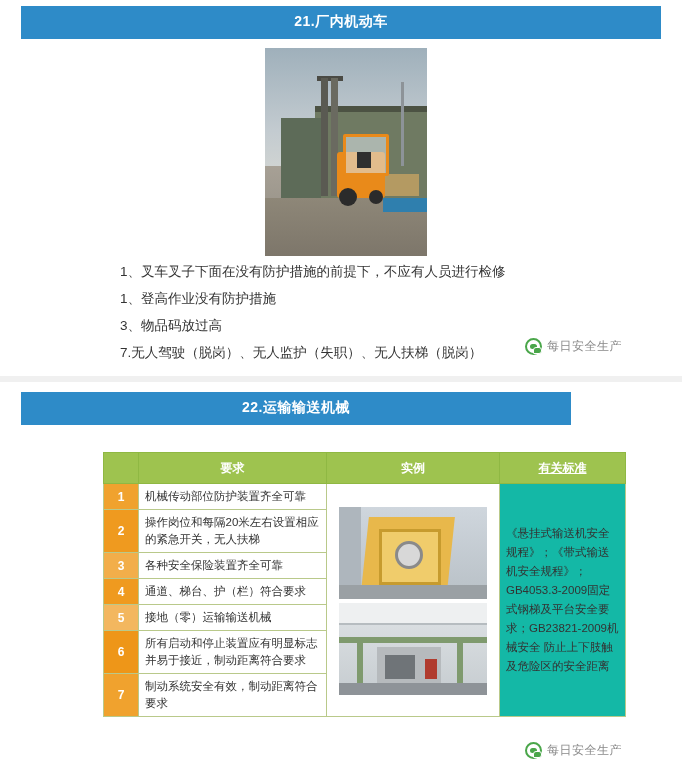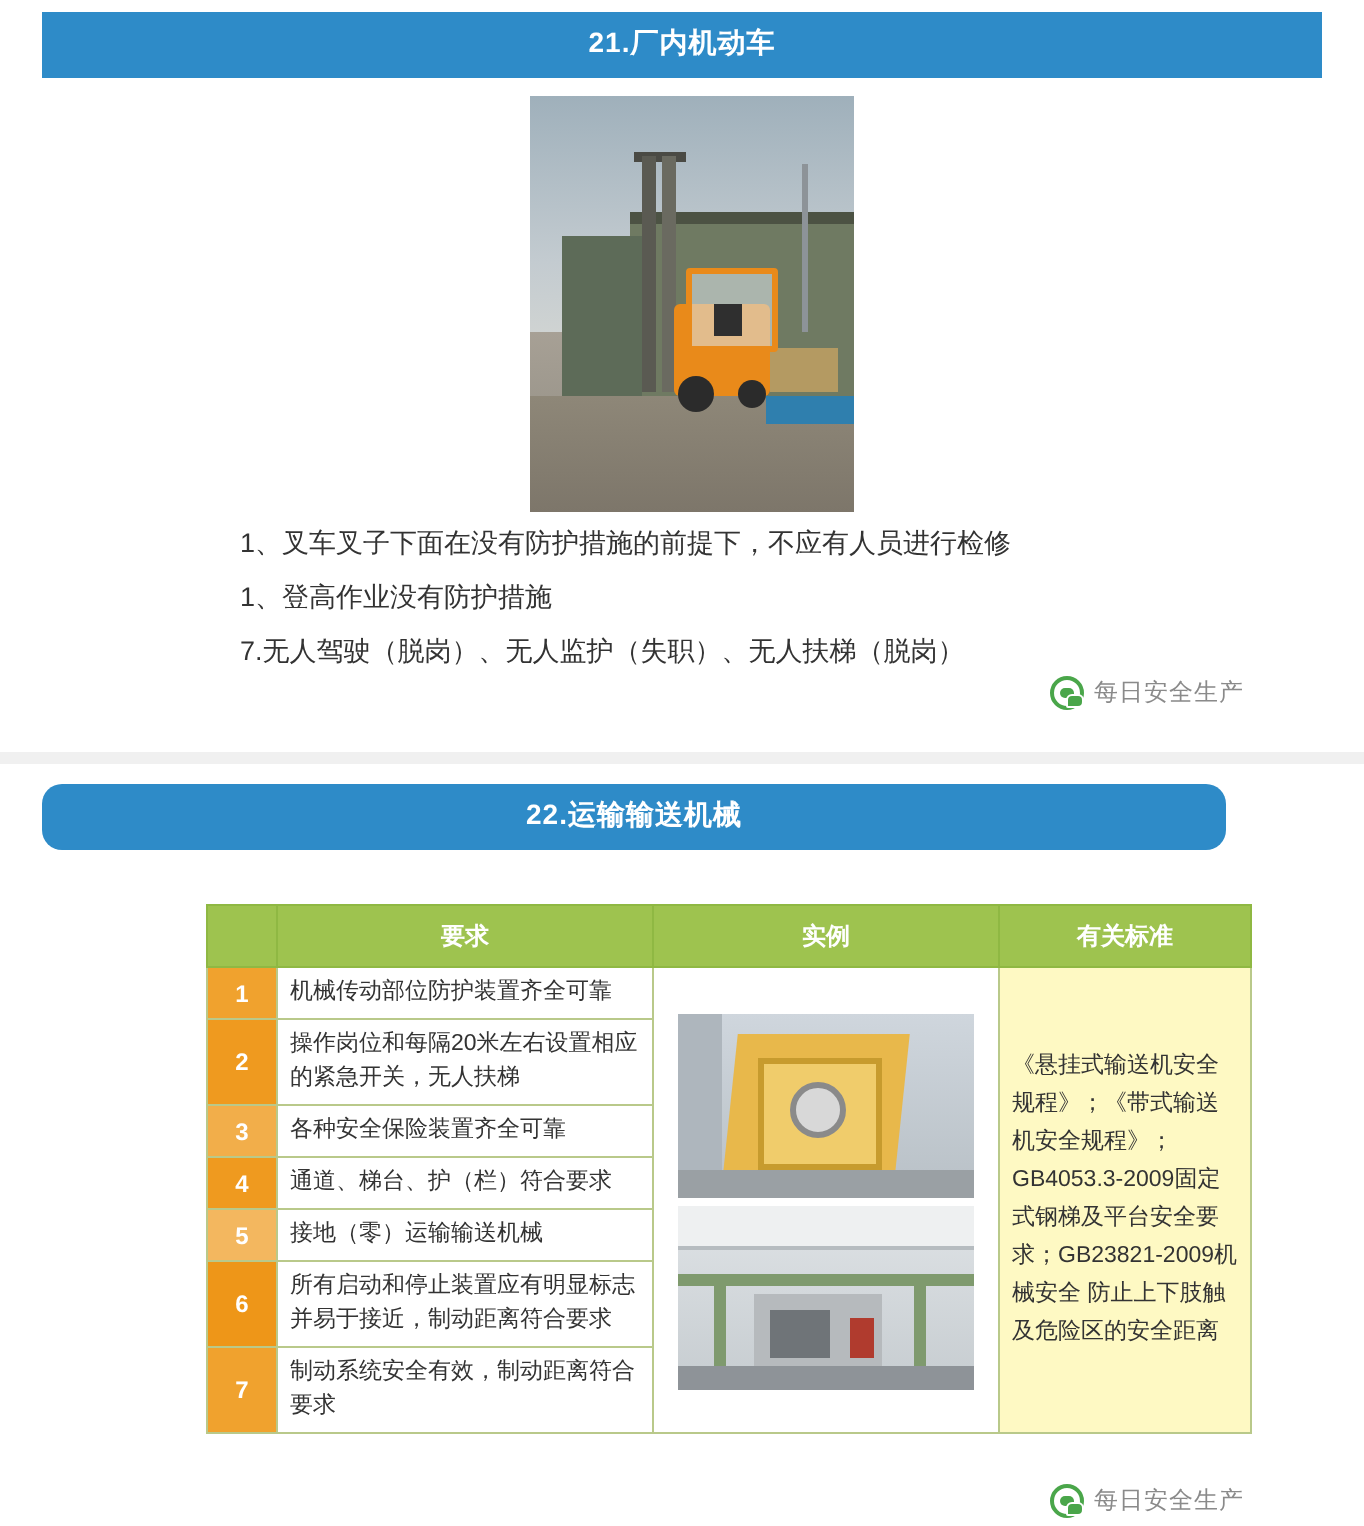--- a/index.html
+++ b/index.html
@@ -32,22 +32,21 @@
   .header-bar-1 {
     position: absolute;
     left: 21px;
     top: 6px;
     width: 640px;
   }
   .header-bar-2 {
     position: absolute;
     left: 21px;
     top: 392px;
-    width: 592px;
-    border-radius: 10px;
+    width: 550px;
   }
   
   .photo1 {
     position: absolute;
     left: 265px;
     top: 48px;
     width: 162px;
     height: 208px;
     background: linear-gradient(to bottom, #9aa7ae 0%, #b6bec2 38%, #a8a196 55%, #8d8a80 100%);
     overflow: hidden;
@@ -194,35 +193,35 @@
     color: #ffffff;
     font-weight: bold;
     text-align: center;
     height: 22px;
     font-size: 12px;
     border: 1px solid #8fb843;
   }
   .col-num { width: 22px; }
   .col-req { width: 175px; }
   .col-ex  { width: 160px; }
-  .col-std { width: 113px; }
+  .col-std { width: 113px; text-decoration: underline; }
   .num-cell {
     text-align: center;
     color: #ffffff;
     font-weight: bold;
     font-size: 12px;
     border: 1px solid #e7b77a;
   }
   .req-cell {
     background: #ffffff;
     color: #333333;
     line-height: 17px;
   }
   .std-cell {
-    background: #fef9c3;
+    background: #14b8a6;
     color: #333333;
     line-height: 19px;
     vertical-align: top;
     padding-top: 10px;
   }
   .ex-cell {
     background: #ffffff;
     padding: 3px;
     vertical-align: top;
   }
@@ -311,20 +310,21 @@
     <div class="p1-body"></div>
     <div class="p1-cab"></div>
     <div class="p1-seat"></div>
     <div class="p1-wheel1"></div>
     <div class="p1-wheel2"></div>
   </div>
 
   <div class="bullets">
     <div>1、叉车叉子下面在没有防护措施的前提下，不应有人员进行检修</div>
     <div>1、登高作业没有防护措施</div>
+    <div>3、物品码放过高</div>
     <div>7.无人驾驶（脱岗）、无人监护（失职）、无人扶梯（脱岗）</div>
   </div>
 
   <div class="wechat wechat-1">
     <span class="qr"></span>
     <span class="wechat-label">每日安全生产</span>
   </div>
 
   <div class="divider"></div>
 

